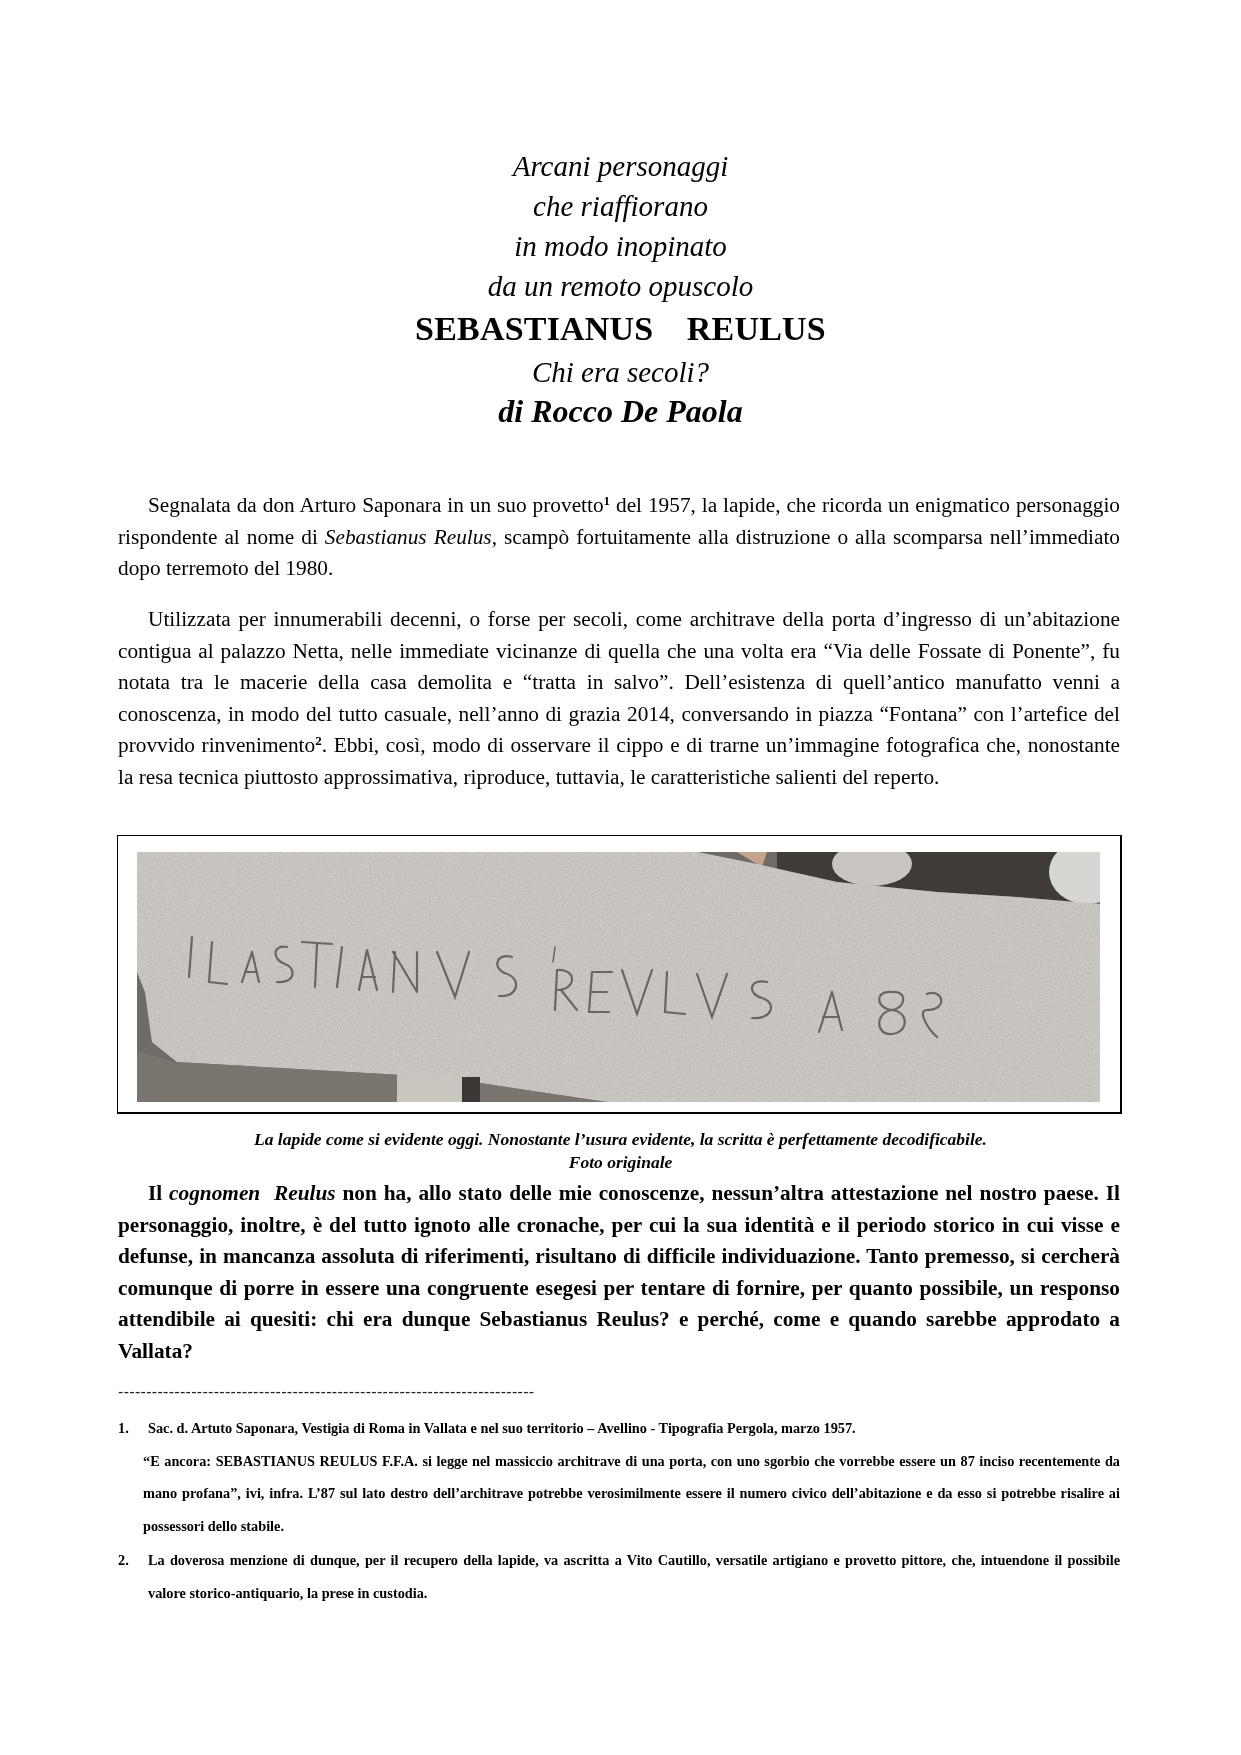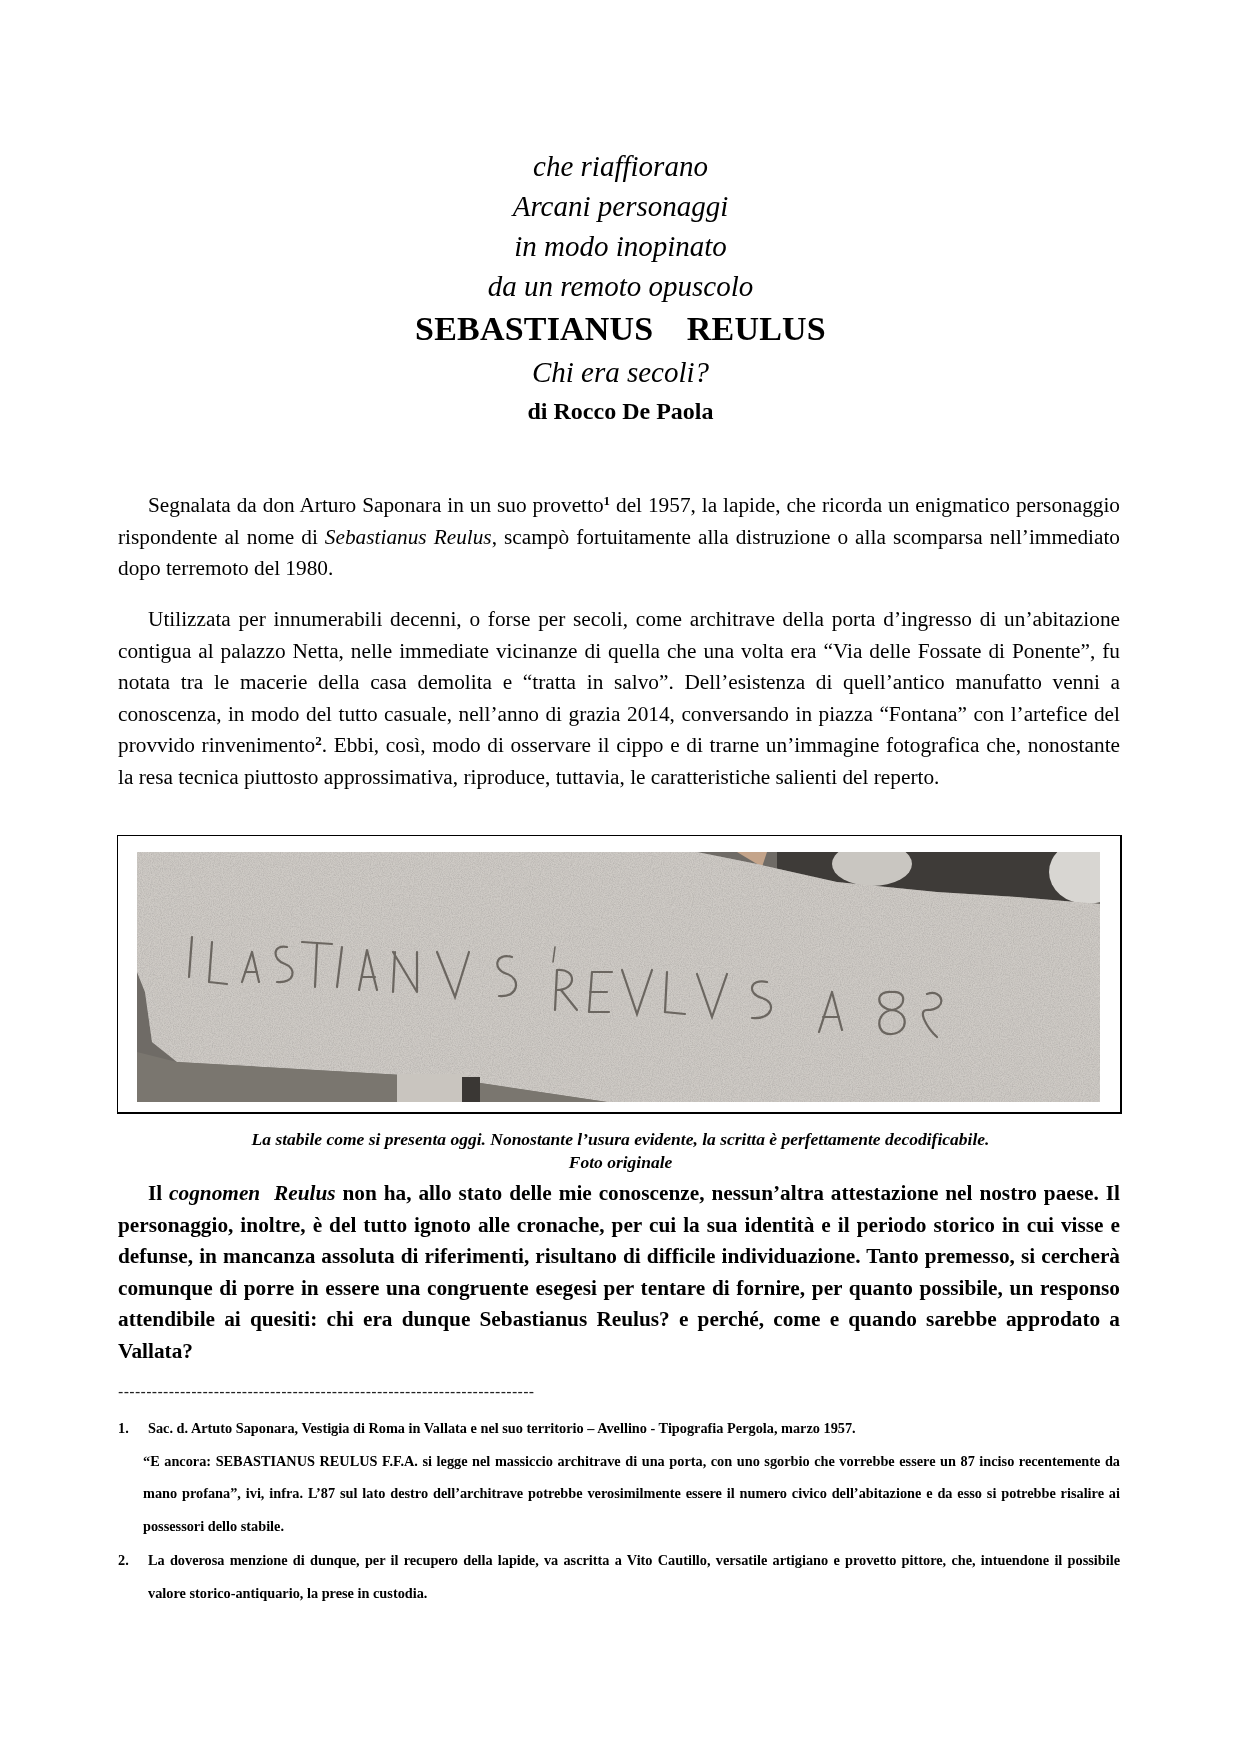--- a/index.html
+++ b/index.html
@@ -3,21 +3,21 @@
 <meta charset="utf-8">
 <style>
   html, body { margin: 0; padding: 0; background: #ffffff; }
   body { width: 1241px; height: 1755px; position: relative; overflow: hidden;
          font-family: "Liberation Serif", "DejaVu Serif", serif; color: #000; }
 
   .title-block { position: absolute; left: 0; width: 1241px; top: 146px; text-align: center; }
   .t-italic { font-style: italic; font-size: 29px; line-height: 40px; }
   .t-name { font-weight: bold; font-size: 34px; line-height: 46px; letter-spacing: 0.2px; word-spacing: 8px; }
   .t-sub  { font-style: italic; font-size: 29px; line-height: 40px; }
-  .t-author { font-weight: bold; font-size: 24px; line-height: 38px; }
+  .t-author { font-style: italic; font-weight: bold; font-size: 32px; line-height: 38px; }
 
   .body-text { position: absolute; left: 118px; width: 1002px; font-size: 21.3px; line-height: 31.6px;
                text-align: justify; }
   .body-text p { margin: 0; text-indent: 30px; }
   sup { font-size: 13px; line-height: 0; vertical-align: 7px; font-weight: bold; }
 
   .p1 { top: 490px; }
   .p2 { top: 604px; }
 
   .figure-frame { position: absolute; left: 117px; top: 835px; width: 1005px; height: 279px;
@@ -36,22 +36,22 @@
   .footnotes { position: absolute; left: 118px; width: 1002px; top: 1412px; font-weight: bold; font-size: 14.3px; line-height: 32.5px; }
   .fn { display: flex; }
   .fn-num { width: 30px; flex: 0 0 30px; }
   .fn-text { flex: 1; text-align: justify; }
   .fn-cont { padding-left: 25px; text-align: justify; }
 </style>
 </head>
 <body>
 
 <div class="title-block">
+  <div class="t-italic">Arcani personaggi</div>
   <div class="t-italic">che riaffiorano</div>
-  <div class="t-italic">Arcani personaggi</div>
   <div class="t-italic">in modo inopinato</div>
   <div class="t-italic">da un remoto opuscolo</div>
   <div class="t-name" style="white-space:pre;">SEBASTIANUS  REULUS</div>
   <div class="t-sub">Chi era secoli?</div>
   <div class="t-author">di Rocco De Paola</div>
 </div>
 
 <div class="body-text p1">
   <p><span>Segnalata da don Arturo Saponara in un suo provetto</span><sup>1</sup><span> del 1957, la lapide, che ricorda un enigmatico personaggio rispondente al nome di </span><i>Sebastianus Reulus</i><span>, scampò fortuitamente alla distruzione o alla scomparsa nell’immediato dopo terremoto del 1980.</span></p>
 </div>
@@ -111,21 +111,21 @@
         <path d="M630 130 C612 126 610 142 625 146 C640 150 636 168 615 166"></path>
         <path d="M695 140 L682 180 M695 140 L705 178 M686 165 L702 165"></path>
         <path d="M755 140 C738 138 738 156 755 158 C772 160 772 180 755 182 C738 184 738 160 755 158 C770 156 770 138 755 140"></path>
         <path d="M790 142 C806 136 812 158 790 158 C780 158 790 176 800 185"></path>
       </g>
     </svg>
   </div>
 </div>
 
 <div class="caption">
-  <div>La stabile come si presenta oggi. Nonostante l’usura evidente, la scritta è perfettamente decodificabile.</div>
+  <div>La lapide come si evidente oggi. Nonostante l’usura evidente, la scritta è perfettamente decodificabile.</div>
   <div>Foto originale</div>
 </div>
 
 <div class="body-text p3">
   <p><span>Il </span><i>cognomen</i><span style="white-space:pre;">  </span><i>Reulus</i><span> non ha, allo stato delle mie conoscenze, nessun’altra attestazione nel nostro paese. Il personaggio, inoltre, è del tutto ignoto alle cronache, per cui la sua identità e il periodo storico in cui visse e defunse, in mancanza assoluta di riferimenti, risultano di difficile individuazione. Tanto premesso, si cercherà comunque di porre in essere una congruente esegesi per tentare di fornire, per quanto possibile, un responso attendibile ai quesiti: chi era dunque Sebastianus Reulus? e perché, come e quando sarebbe approdato a Vallata?</span></p>
 </div>
 
 <div class="separator">--------------------------------------------------------------------------</div>
 
 <div class="footnotes">

